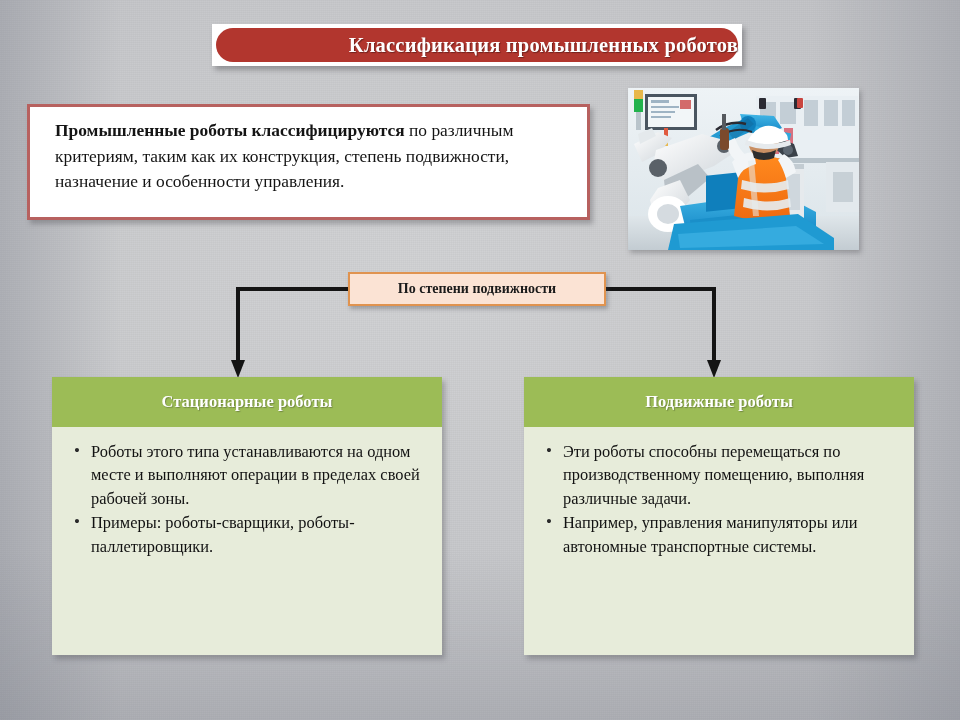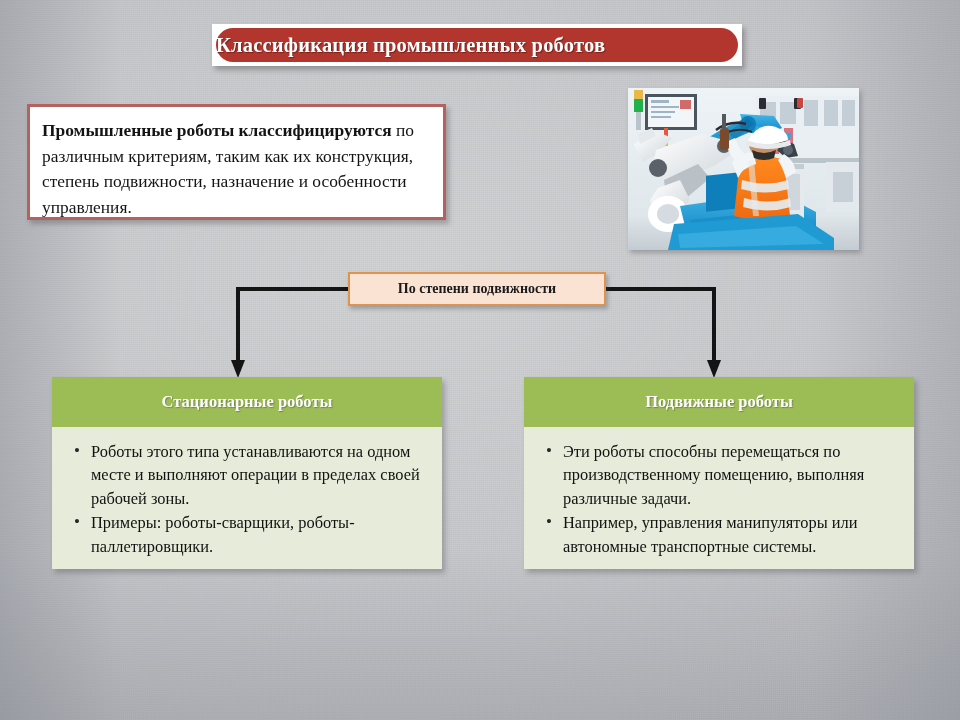--- a/index.html
+++ b/index.html
@@ -31,34 +31,34 @@
 
   
   .title-wrap{
     position:absolute; left:212px; top:24px; width:530px; height:42px;
     background:#ffffff; padding:4px;
     box-shadow: 3px 4px 5px rgba(70,70,75,.40);
   }
   .title-bar{
     width:100%; height:100%;
     background:#b2362e;
-    display:flex; align-items:center; justify-content:flex-start;border-radius:17px;
+    display:flex; align-items:center; justify-content:flex-end;border-radius:17px;
   }
   .title-text{
     color:#ffffff; font-weight:bold; font-size:20.5px; letter-spacing:.2px;
     text-shadow:1px 1px 1px rgba(60,20,18,.55);
     white-space:nowrap;
   }
 
   
   .desc-box{
-    position:absolute; left:27px; top:104px; width:419px; height:116px;
+    position:absolute; left:27px; top:104px; width:563px; height:116px;
     background:#ffffff; border:3px solid #b7615f;
     box-shadow: 3px 4px 5px rgba(70,70,75,.35);
-    padding:11px 13px 0 12px;
+    padding:11px 13px 0 25px;
   }
   .desc-text{
     font-size:17.4px; line-height:25.6px; color:#141414;
   }
   .desc-text b{ font-weight:bold; }
 
   
   .photo{
     position:absolute; left:628px; top:88px; width:231px; height:162px;
     overflow:hidden; background:#dfe6ea;
@@ -74,21 +74,21 @@
     position:absolute; left:348px; top:272px; width:258px; height:34px;
     background:#fbe3d4; border:2px solid #e0934f;
     box-shadow:2px 3px 4px rgba(70,70,75,.35);
     display:flex; align-items:center; justify-content:center;
     z-index:3;
   }
   .node-text{ font-weight:bold; font-size:14px; color:#1a1a1a; white-space:nowrap; }
 
   
   .card{
-    position:absolute; top:377px; width:390px; height:192px;
+    position:absolute; top:377px; width:390px; height:278px;
     background:#e7ecda;
     box-shadow:3px 4px 5px rgba(70,70,75,.33);
     z-index:2;
   }
   .card.left{ left:52px; }
   .card.right{ left:490px;margin-left:34px; }
   .card-head{
     height:50px; background:#9cbc56;
     display:flex; align-items:center; justify-content:center;
   }

